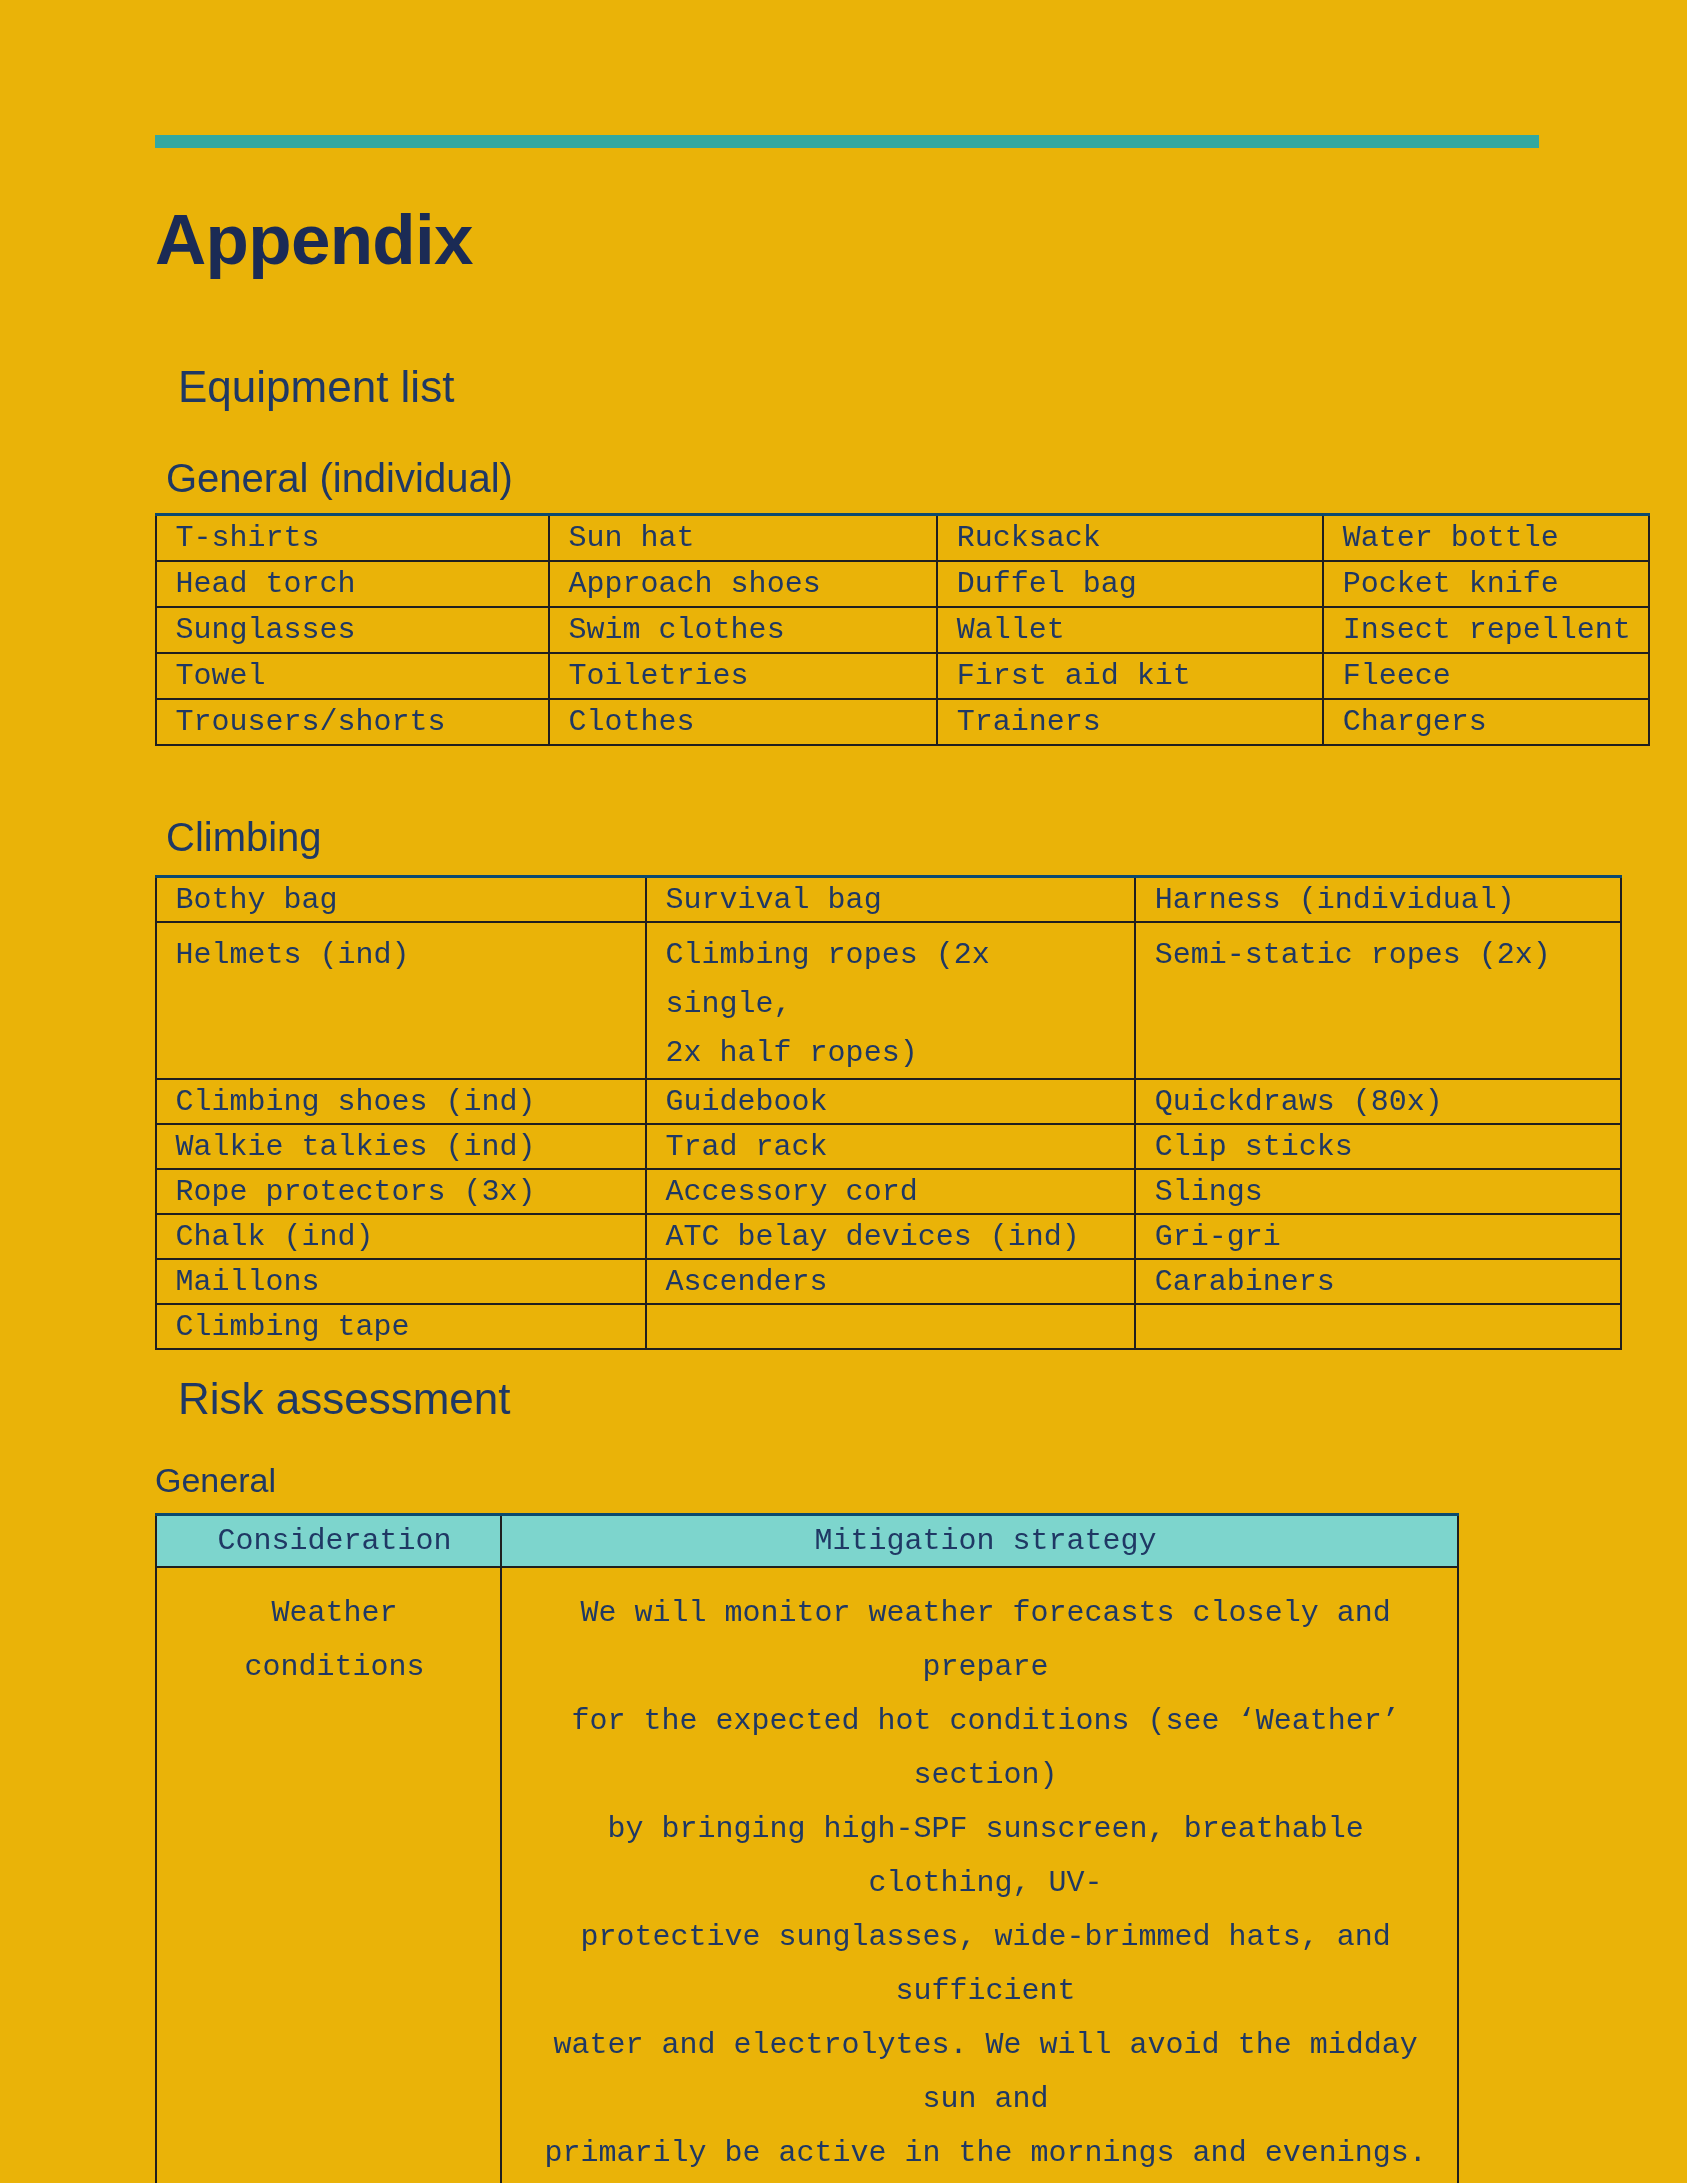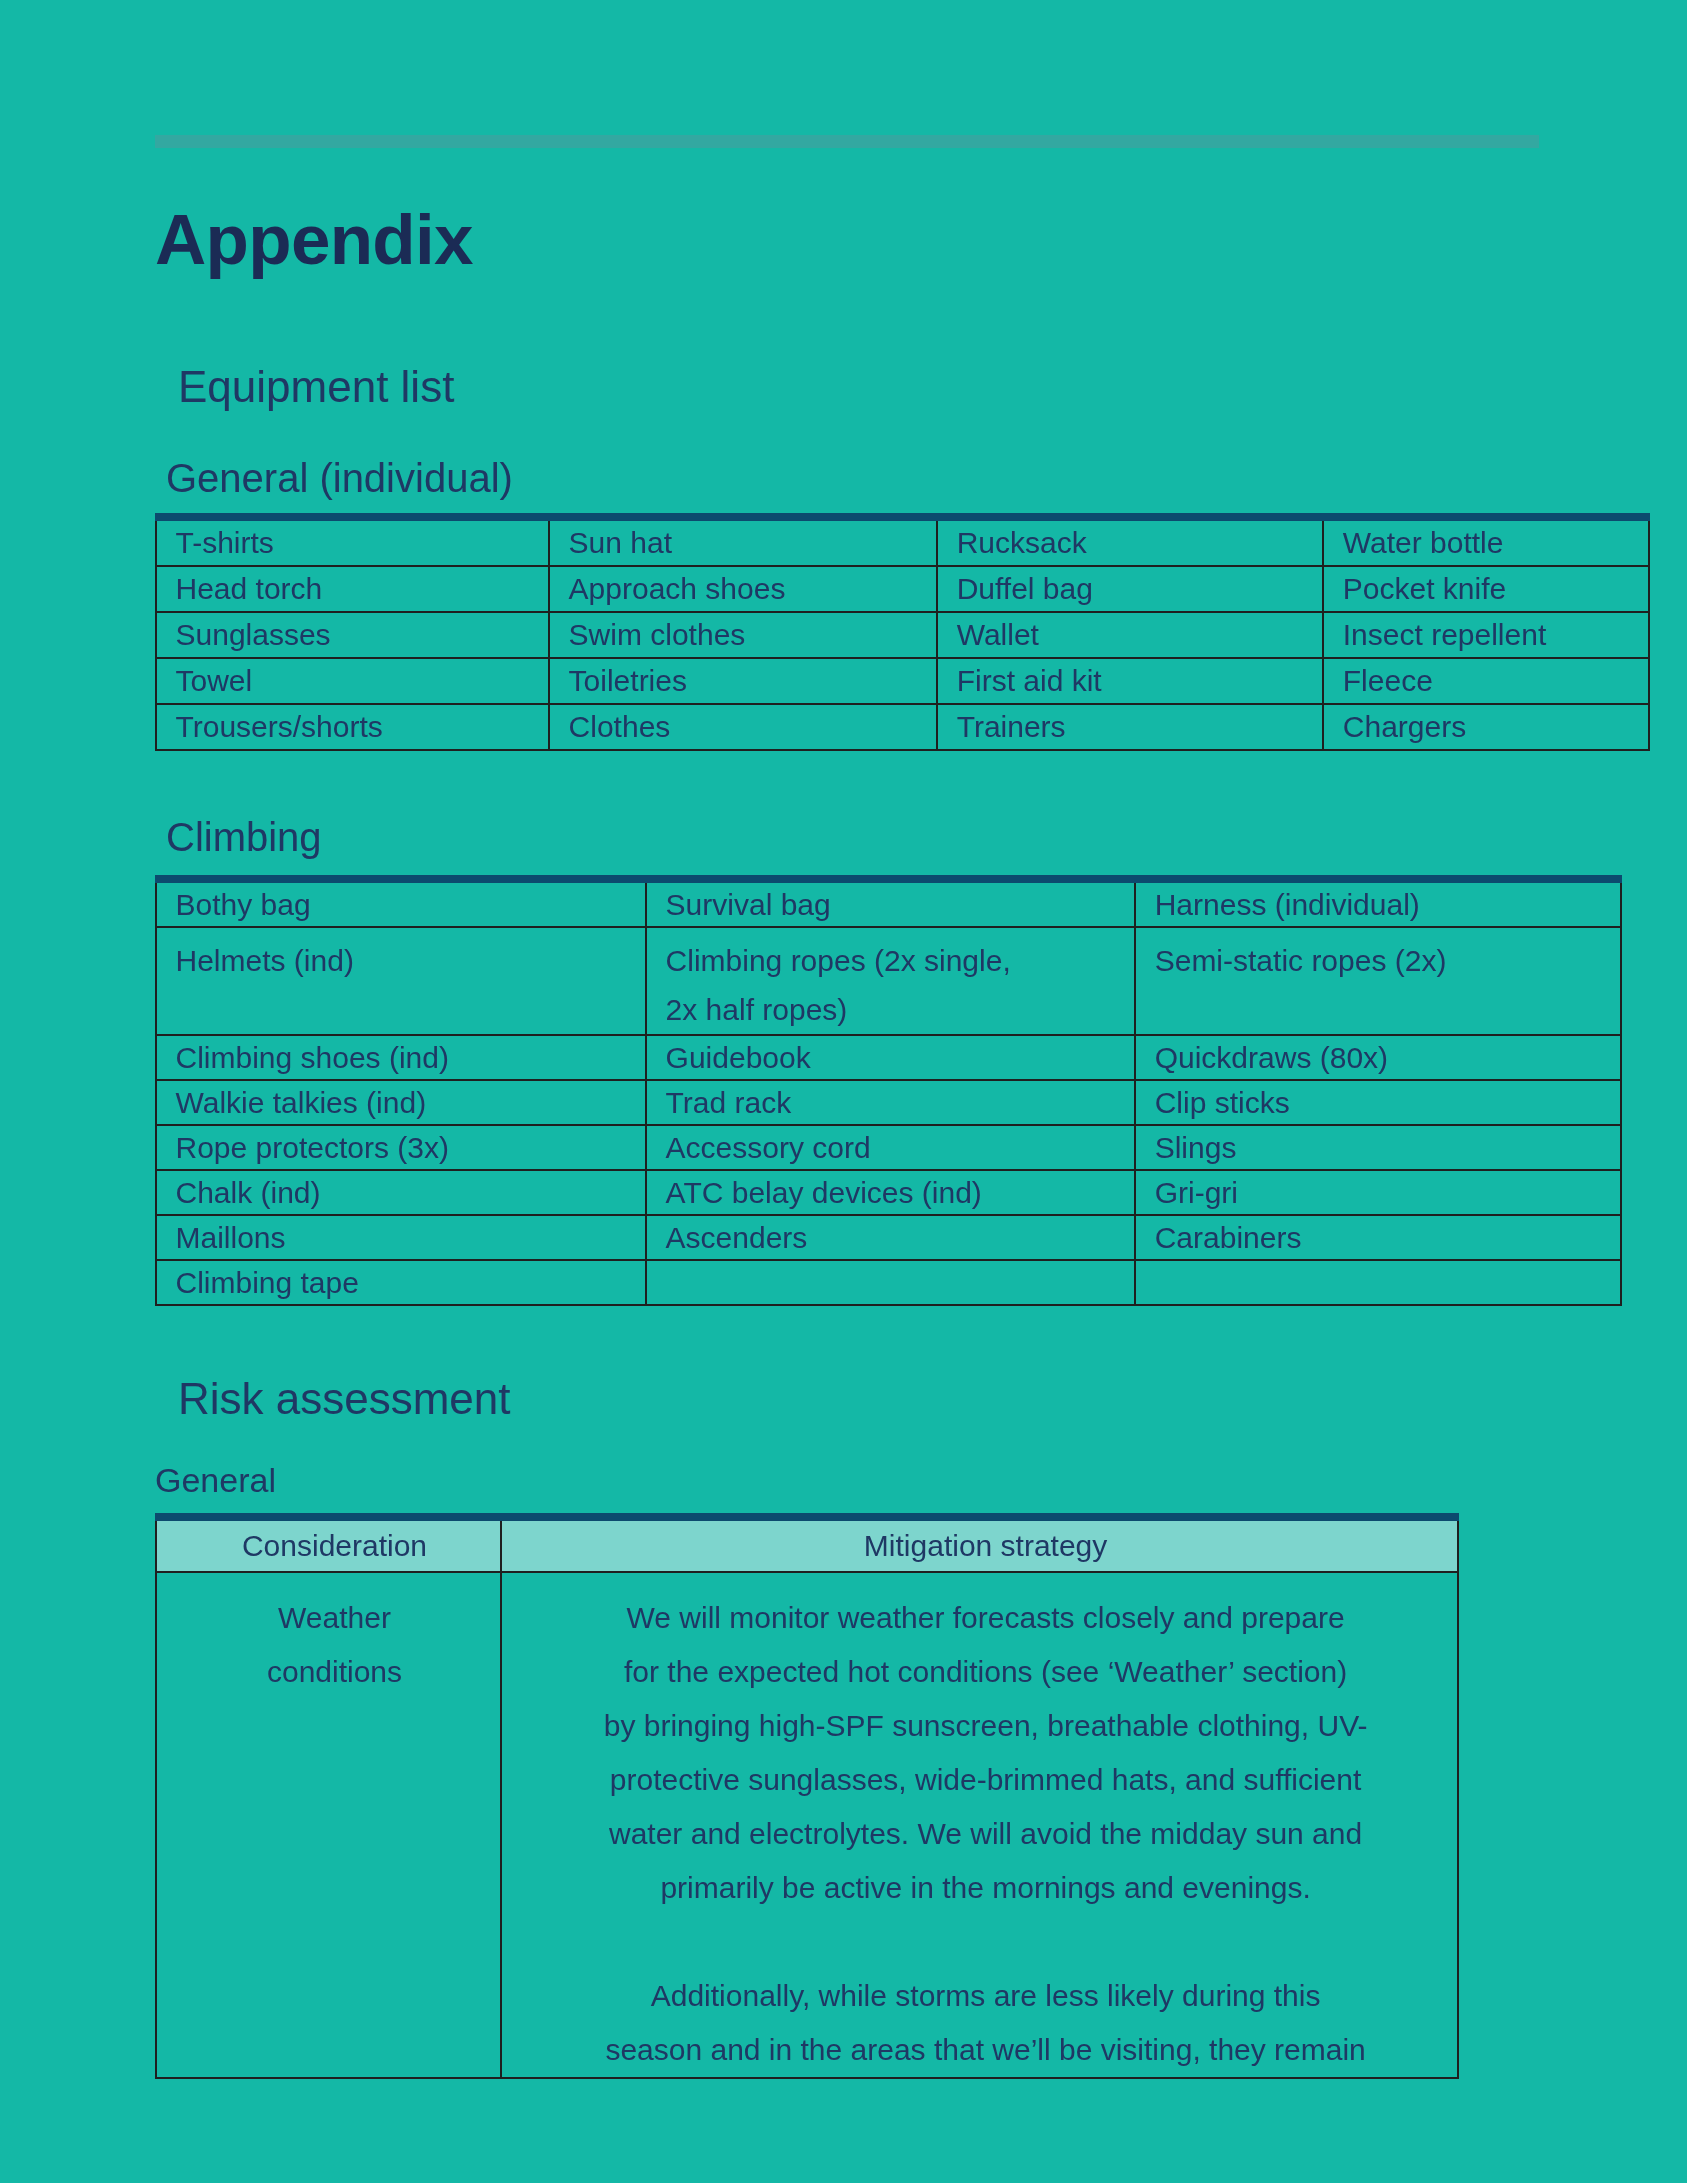--- a/index.html
+++ b/index.html
@@ -1,19 +1,19 @@
 <!DOCTYPE html>
 <html style="font-size:10.6px"><head>
 <meta charset="utf-8">
 <style>
   html,body{margin:0;padding:0;background:#ffffff;}
   .page{
     position:relative;
     width:1687px;height:2183px;
-    background:#14b8a6;
+    background:#eab308;
     font-family:"Liberation Sans", sans-serif;
     color:#1F3864;
     overflow:hidden;
   }
   .accent-bar{
     position:absolute;left:155px;top:135px;
     width:1384px;height:13.2px;
     background:#33A8A1;
   }
   .h1{
@@ -48,21 +48,21 @@
   }
   table.doc td{
     border:2.6px solid #1f1f1f;
     font-size:30px;
     color:#1F3864;
     padding:0 6.6px 0 18.5px;
     vertical-align:middle;
     white-space:nowrap;
     overflow:hidden;
   }
-  table.doc{border-top:8px solid #0c4a6e;}
+  table.doc{border-top:3px solid #0c4a6e;font-family:Liberation Mono, monospace;}
   table.t-general{top:513px;width:1384px;}
   table.t-general td{height:44px;}
   table.t-climbing{top:875px;width:1384px;}
   table.t-climbing td{height:43px;}
   table.t-climbing tr.row-tall td{
     height:93px;vertical-align:top;
     line-height:49px;padding-top:8px;
     white-space:pre-line;
   }
   table.t-risk{top:1513px;width:1248px;}

